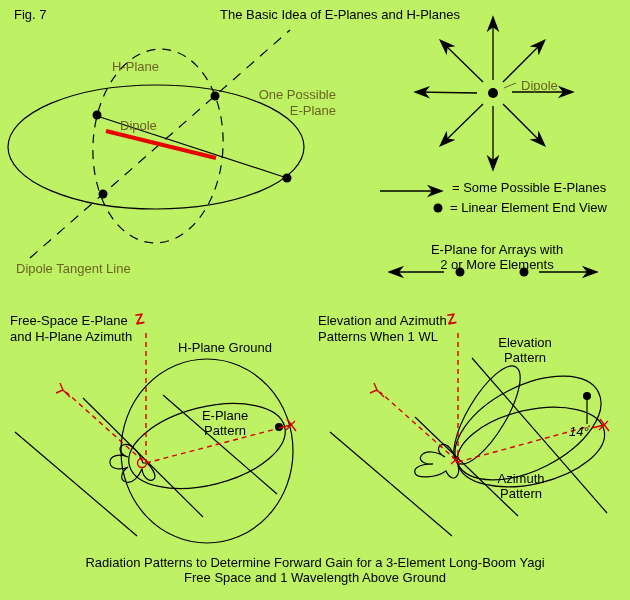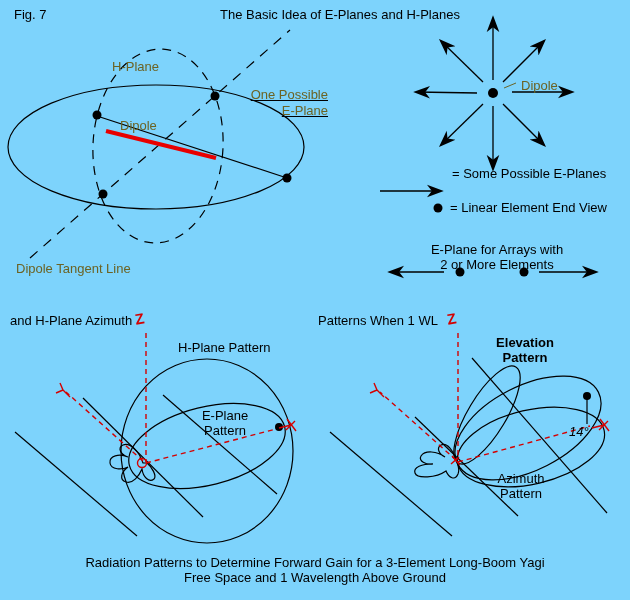--- a/index.html
+++ b/index.html
@@ -1,17 +1,17 @@
 <!DOCTYPE html>
 <html><head>
 <meta charset="utf-8">
 <style>
   html,body{margin:0;padding:0;background:#fff;}
   .stage{
-    position:relative;width:630px;height:600px;background:#7dd3fc;overflow:hidden;
+    position:relative;width:630px;height:600px;background:#bef264;overflow:hidden;
     font-family:"Liberation Sans", sans-serif;font-size:13px;color:#000;
   }
   .stage svg{position:absolute;left:0;top:0;}
   .lbl{position:absolute;white-space:nowrap;line-height:15px;}
   .olive{color:#6b6324;}
   .redtxt{color:#d40000;font-weight:bold;}
   .ctr{text-align:center;}
   .rgt{text-align:right;}
   .zglyph{font-size:15px;transform:rotate(-10deg);}
 </style>
@@ -102,49 +102,51 @@
         <path d="M384,397 L377,390 M377,390 L370,393 M377,390 L374,383"></path>
         <path d="M592,428 L604,425 M600,419 L609,431 M608,421 L599,430"></path>
       </g>
     </g>
   </svg>
 
   <div class="lbl" style="left:14px;top:7px;">Fig. 7</div>
   <div class="lbl ctr" style="left:180px;top:7px;width:320px;">The Basic Idea of E-Planes and H-Planes</div>
 
   <div class="lbl olive" style="left:112px;top:31px;margin-top:28px;">H-Plane</div>
-  <div class="lbl rgt" style="left:232px;top:87px;width:96px;line-height:16px;text-decoration:underline;">
+  <div class="lbl rgt" style="left:240px;top:87px;width:96px;line-height:16px;">
     <div class="olive">One Possible</div>
     <div class="olive">E-Plane</div>
   </div>
   <div class="lbl olive" style="left:120px;top:118px;">Dipole</div>
   <div class="lbl olive" style="left:16px;top:261px;">Dipole Tangent Line</div>
 
   <div class="lbl olive" style="left:521px;top:78px;">Dipole</div>
-  <div class="lbl" style="left:452px;top:166px;">=  Some Possible E-Planes</div>
+  <div class="lbl" style="left:452px;top:180px;">=  Some Possible E-Planes</div>
   <div class="lbl" style="left:450px;top:200px;text-align:center;">=  Linear Element End View</div>
   <div class="lbl ctr" style="left:417px;top:242px;width:160px;">
     <div>E-Plane for Arrays with</div>
     <div>2 or More Elements</div>
   </div>
 
   <div class="lbl" style="left:10px;top:313px;line-height:16px;">
+    <div>Free-Space E-Plane</div>
     <div>and H-Plane Azimuth</div>
   </div>
-  <div class="lbl" style="left:178px;top:340px;">H-Plane Pattern</div>
+  <div class="lbl" style="left:178px;top:340px;">H-Plane Ground</div>
   <div class="lbl ctr" style="left:191px;top:408px;width:68px;">
     <div>E-Plane</div>
     <div>Pattern</div>
   </div>
   <div class="lbl redtxt zglyph" style="left:135px;top:311px;">Z</div>
 
   <div class="lbl" style="left:318px;top:313px;line-height:16px;">
+    <div>Elevation and Azimuth</div>
     <div>Patterns When 1 WL</div>
   </div>
-  <div class="lbl ctr" style="left:485px;top:335px;width:80px;font-weight:bold;">
+  <div class="lbl ctr" style="left:485px;top:335px;width:80px;">
     <div>Elevation</div>
     <div>Pattern</div>
   </div>
   <div class="lbl ctr" style="left:482px;top:471px;width:78px;">
     <div>Azimuth</div>
     <div>Pattern</div>
   </div>
   <div class="lbl" style="left:569px;top:424px;font-style:italic;">14°</div>
   <div class="lbl redtxt zglyph" style="left:447px;top:311px;">Z</div>
 

